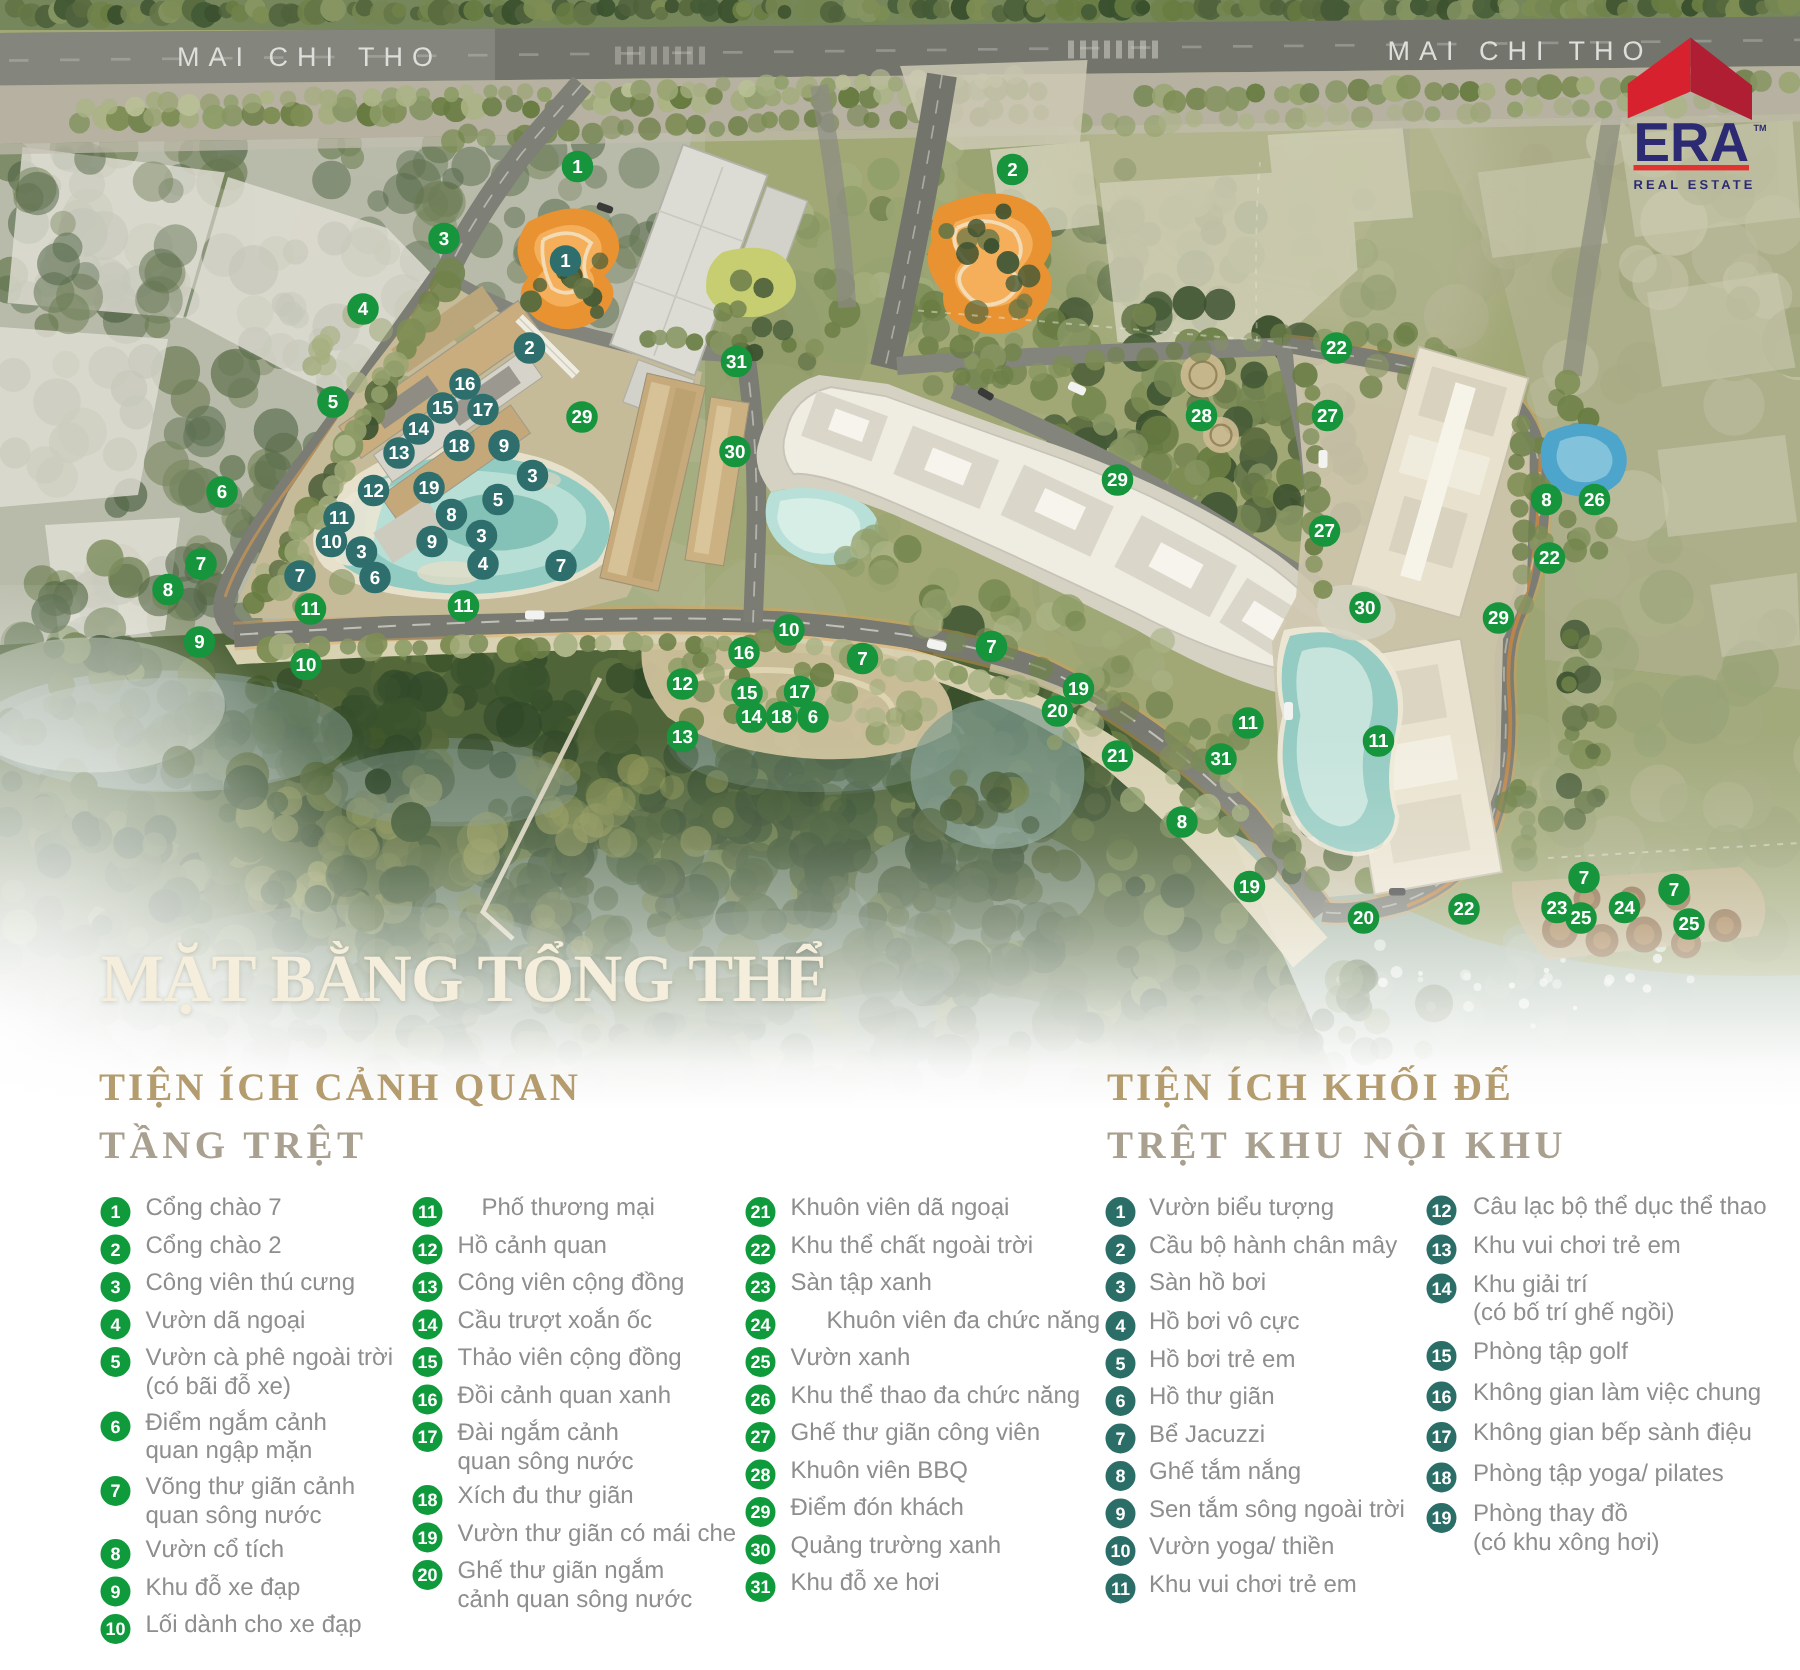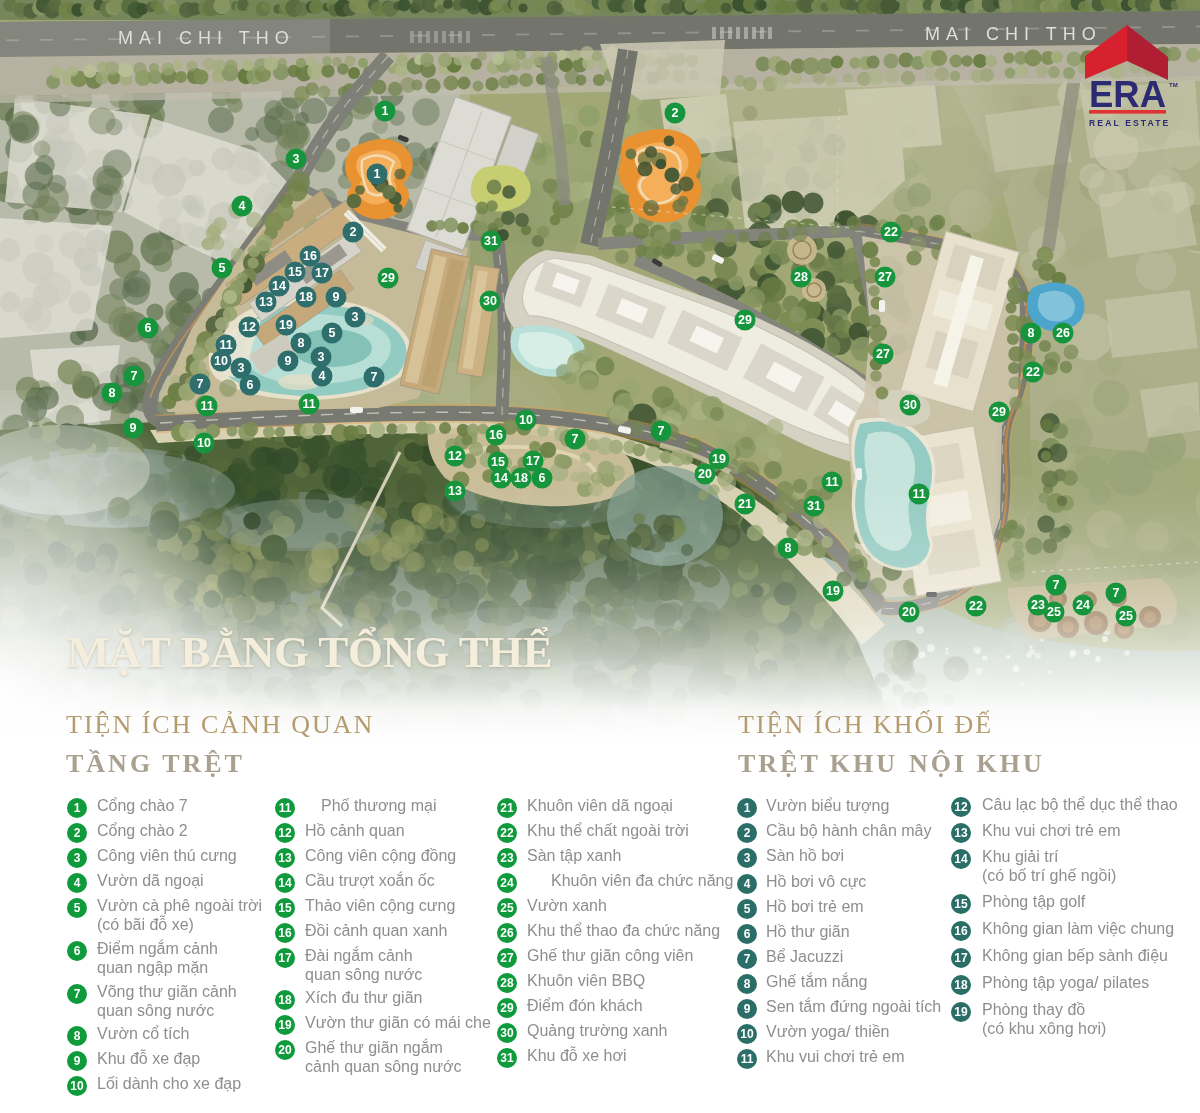--- a/index.html
+++ b/index.html
@@ -1,21 +1,21 @@
 <!DOCTYPE html>
 <html><head><meta charset="utf-8">
 <style>
 *{margin:0;padding:0;box-sizing:border-box}
 body{width:1200px;height:1113px;background:#fff;position:relative;overflow:hidden;font-family:"Liberation Sans",sans-serif}
 .map{position:absolute;left:0;top:0;width:1200px;height:740px}
 .fade{position:absolute;left:0;top:0;width:1200px;height:740px;pointer-events:none;background:linear-gradient(to bottom,rgba(255,255,255,0) 0%,rgba(255,255,255,0) 66%,rgba(255,255,255,0.17) 76%,rgba(255,255,255,0.4) 83%,rgba(255,255,255,0.68) 89.5%,rgba(255,255,255,0.95) 96%,#fff 100%)}
 .fadeL{position:absolute;left:0;top:390px;width:250px;height:350px;pointer-events:none;background:radial-gradient(ellipse at 0% 88%,rgba(255,255,255,0.95) 0%,rgba(255,255,255,0.5) 48%,rgba(255,255,255,0) 75%)}
 .road-label{position:absolute;color:#dededa;font-size:18px;letter-spacing:6px;font-weight:400}
 .title{position:absolute;left:67px;top:626px;color:#f5eedd;font-family:"Liberation Serif",serif;font-weight:bold;font-size:45px;letter-spacing:-0.5px;white-space:nowrap;text-shadow:0 1px 3px rgba(90,90,60,0.25)}
-.h1{position:absolute;font-family:"Liberation Serif",serif;color:#b49c6e;font-size:26px;letter-spacing:2px;font-weight:normal;white-space:nowrap}
+.h1{position:absolute;font-family:"Liberation Serif",serif;color:#b49c6e;font-size:26px;letter-spacing:2px;font-weight:bold;white-space:nowrap}
 .h2{position:absolute;font-family:"Liberation Serif",serif;color:#a9a090;font-size:26px;letter-spacing:3px;font-weight:bold;white-space:nowrap}
 .lc{position:absolute;width:20px;height:20px;border-radius:50%;color:#fff;font-size:12px;font-weight:bold;text-align:center;line-height:20px}
 .lt{position:absolute;color:#8e8e8e;font-size:16px;line-height:18.5px;white-space:nowrap}
 </style></head>
 <body>
 
 <div class="map" style="filter:saturate(1.12)"><svg width="1200" height="740" viewBox="0 0 1200 740" xmlns="http://www.w3.org/2000/svg">
       <defs>
         <filter id="soft" x="-30%" y="-30%" width="160%" height="160%">
           <feGaussianBlur stdDeviation="10"></feGaussianBlur>
@@ -2898,21 +2898,21 @@
 <div class="lt" style="left:97px;top:1075px">Lối dành cho xe đạp</div>
 <div class="lc" style="left:275px;top:798px;background:#0f9a3c">11</div>
 <div class="lt" style="left:321px;top:797px">Phố thương mại</div>
 <div class="lc" style="left:275px;top:823px;background:#0f9a3c">12</div>
 <div class="lt" style="left:305px;top:822px">Hồ cảnh quan</div>
 <div class="lc" style="left:275px;top:848px;background:#0f9a3c">13</div>
 <div class="lt" style="left:305px;top:847px">Công viên cộng đồng</div>
 <div class="lc" style="left:275px;top:873px;background:#0f9a3c">14</div>
 <div class="lt" style="left:305px;top:872px">Cầu trượt xoắn ốc</div>
 <div class="lc" style="left:275px;top:898px;background:#0f9a3c">15</div>
-<div class="lt" style="left:305px;top:897px">Thảo viên cộng cưng</div>
+<div class="lt" style="left:305px;top:897px">Thảo viên cộng đồng</div>
 <div class="lc" style="left:275px;top:923px;background:#0f9a3c">16</div>
 <div class="lt" style="left:305px;top:922px">Đồi cảnh quan xanh</div>
 <div class="lc" style="left:275px;top:948px;background:#0f9a3c">17</div>
 <div class="lt" style="left:305px;top:947px">Đài ngắm cảnh<br>quan sông nước</div>
 <div class="lc" style="left:275px;top:990px;background:#0f9a3c">18</div>
 <div class="lt" style="left:305px;top:989px">Xích đu thư giãn</div>
 <div class="lc" style="left:275px;top:1015px;background:#0f9a3c">19</div>
 <div class="lt" style="left:305px;top:1014px">Vườn thư giãn có mái che</div>
 <div class="lc" style="left:275px;top:1040px;background:#0f9a3c">20</div>
 <div class="lt" style="left:305px;top:1039px">Ghế thư giãn ngắm<br>cảnh quan sông nước</div>
@@ -2948,21 +2948,21 @@
 <div class="lt" style="left:766px;top:873px">Hồ bơi vô cực</div>
 <div class="lc" style="left:737px;top:899px;background:#2b6e68">5</div>
 <div class="lt" style="left:766px;top:898px">Hồ bơi trẻ em</div>
 <div class="lc" style="left:737px;top:924px;background:#2b6e68">6</div>
 <div class="lt" style="left:766px;top:923px">Hồ thư giãn</div>
 <div class="lc" style="left:737px;top:949px;background:#2b6e68">7</div>
 <div class="lt" style="left:766px;top:948px">Bể Jacuzzi</div>
 <div class="lc" style="left:737px;top:974px;background:#2b6e68">8</div>
 <div class="lt" style="left:766px;top:973px">Ghế tắm nắng</div>
 <div class="lc" style="left:737px;top:999px;background:#2b6e68">9</div>
-<div class="lt" style="left:766px;top:998px">Sen tắm đứng ngoài tích</div>
+<div class="lt" style="left:766px;top:998px">Sen tắm sông ngoài trời</div>
 <div class="lc" style="left:737px;top:1024px;background:#2b6e68">10</div>
 <div class="lt" style="left:766px;top:1023px">Vườn yoga/ thiền</div>
 <div class="lc" style="left:737px;top:1049px;background:#2b6e68">11</div>
 <div class="lt" style="left:766px;top:1048px">Khu vui chơi trẻ em</div>
 <div class="lc" style="left:951px;top:797px;background:#2b6e68">12</div>
 <div class="lt" style="left:982px;top:796px">Câu lạc bộ thể dục thể thao</div>
 <div class="lc" style="left:951px;top:823px;background:#2b6e68">13</div>
 <div class="lt" style="left:982px;top:822px">Khu vui chơi trẻ em</div>
 <div class="lc" style="left:951px;top:849px;background:#2b6e68">14</div>
 <div class="lt" style="left:982px;top:848px">Khu giải trí<br>(có bố trí ghế ngồi)</div>

